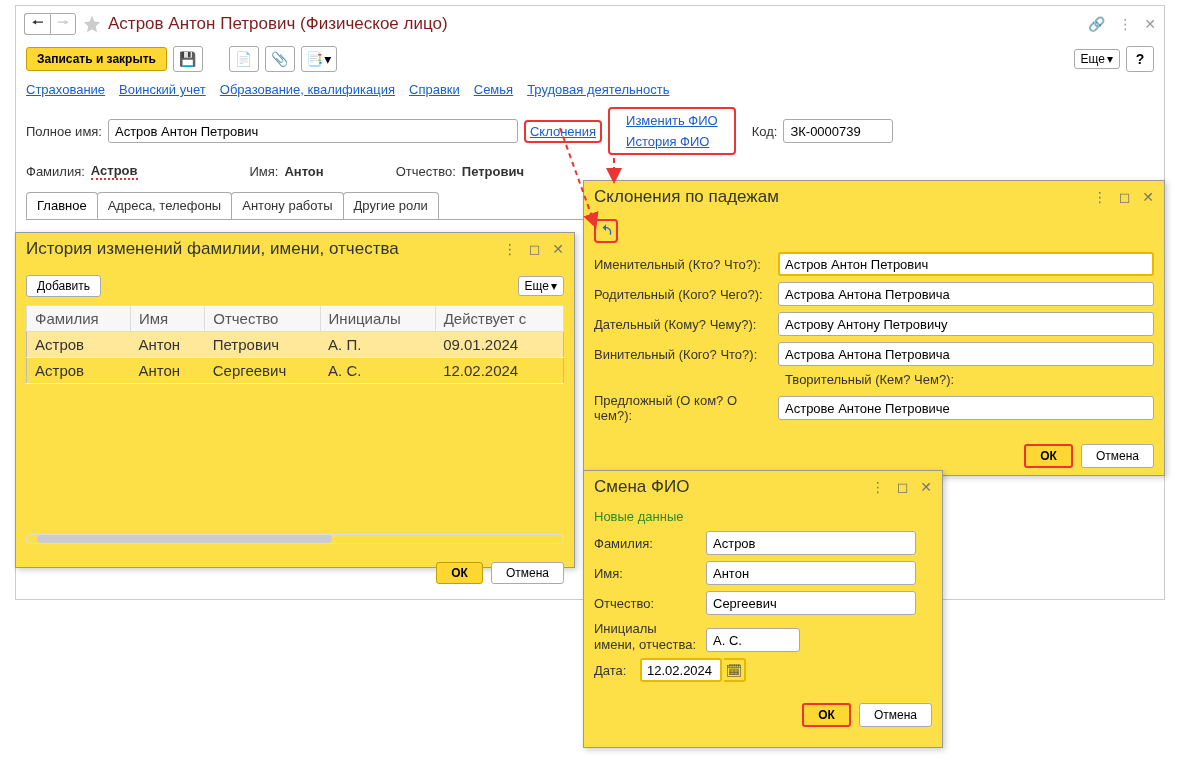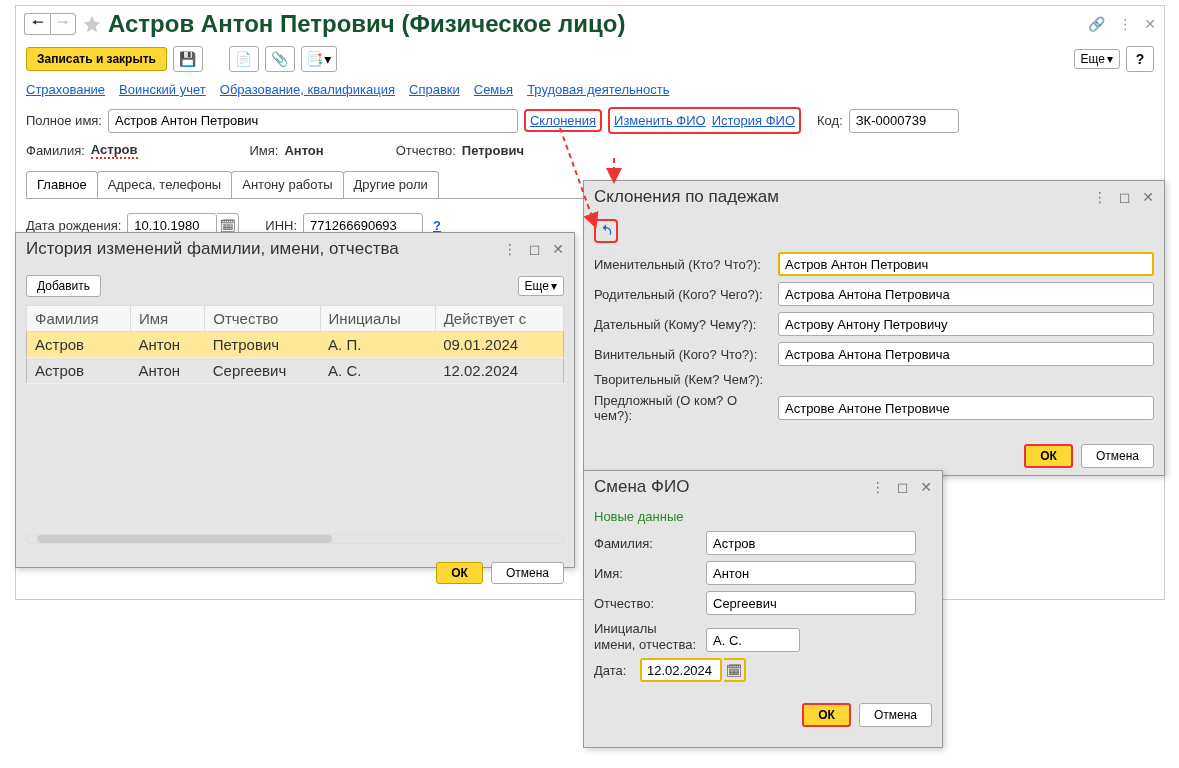--- a/index.html
+++ b/index.html
@@ -3,21 +3,21 @@
 <meta charset="utf-8">
 <style>
 * { box-sizing: border-box; margin: 0; padding: 0; }
 body { font-family: Arial, sans-serif; font-size: 13px; color: #333; background: #fff; width: 1179px; height: 768px; position: relative; user-select: none; }
 .main-window { border: 1px solid #ccc; position: absolute; left: 15px; top: 5px; width: 1150px; height: 595px; background: #fff; }
 .titlebar { display: flex; align-items: center; padding: 4px 8px; height: 36px; border-bottom: 0; }
 .nav-btn { width: 26px; height: 22px; border: 1px solid #aaa; background: #fff; display: inline-flex; align-items: center; justify-content: center; cursor: pointer; font-size: 14px; }
 .nav-btn:first-child { border-radius: 3px 0 0 3px; border-right: 0; }
 .nav-btn.right { border-radius: 0 3px 3px 0; color: #ccc; }
 .star-icon { width: 20px; height: 20px; fill: #ccc; margin: 0 6px; }
-.window-title { font-size: 24px; font-weight: bold; color: #14532d; flex: 1; }
+.window-title { font-size: 17px; font-weight: normal; color: #7f1d1d; flex: 1; }
 .win-controls { display: flex; gap: 12px; color: #999; font-size: 14px; }
 .win-controls span { cursor: pointer; }
 .toolbar { display: flex; align-items: center; padding: 4px 10px; gap: 6px; }
 .btn-yellow { background: #ffd732; border: 1px solid #c59f00; border-radius: 3px; padding: 4px 10px; font-weight: bold; font-size: 12px; cursor: pointer; }
 .btn-plain { border: 1px solid #aaa; border-radius: 3px; background: #fff; width: 30px; height: 26px; display: inline-flex; align-items: center; justify-content: center; cursor: pointer; font-size: 14px; }
 .btn-more { border: 1px solid #aaa; border-radius: 3px; background: #fff; padding: 2px 6px; font-size: 12px; cursor: pointer; display: inline-flex; align-items: center; gap: 2px; }
 .spacer { flex: 1; }
 .links-row { padding: 6px 10px; display: flex; gap: 14px; font-size: 13px; }
 .link { color: #1b5ecc; text-decoration: underline; cursor: pointer; }
 .form-row { display: flex; align-items: center; padding: 4px 10px; gap: 6px; font-size: 13px; }
@@ -25,21 +25,21 @@
 .inp { border: 1px solid #aaa; border-radius: 3px; padding: 3px 6px; font-size: 13px; height: 24px; background: #fff; }
 .inp-active { border: 2px solid #e6b800; padding: 2px 5px; }
 .field-value { font-weight: bold; }
 .red-dash { border-bottom: 2px dotted #d33; }
 .red-box { border: 2px solid #e33; border-radius: 4px; padding: 2px 4px; }
 .tabs { display: flex; margin: 8px 10px 0 10px; }
 .tab { border: 1px solid #aaa; border-bottom: 0; padding: 5px 10px; font-size: 13px; cursor: pointer; background: #fff; border-radius: 4px 4px 0 0; margin-right: -1px; }
 .tab.active { border-bottom: 1px solid #fff; position: relative; z-index: 2; font-weight: normal; color: #000; }
 .tab-content { border-top: 1px solid #aaa; margin: 0 10px; padding: 10px 0 0 0; }
 
-.dialog { position: absolute; background: #e5e5e5; border: 1px solid #999; box-shadow: 2px 2px 6px rgba(0,0,0,0.2); }
+.dialog { position: absolute; background: #fde047; border: 1px solid #999; box-shadow: 2px 2px 6px rgba(0,0,0,0.2); }
 .dlg-title { font-size: 17px; padding: 6px 10px; display: flex; align-items: center; }
 .dlg-controls { display: flex; gap: 12px; color: #777; font-size: 14px; margin-left: auto; }
 .dlg-controls span { cursor: pointer; }
 .dlg-body { padding: 6px 10px 10px 10px; }
 .dlg-toolbar { display: flex; align-items: center; gap: 6px; padding: 4px 0 8px 0; }
 .tbl { width: 100%; border: 1px solid #bbb; border-collapse: collapse; font-size: 15px; }
 .tbl th { background: #f7f7f7; text-align: left; padding: 4px 8px; border: 1px solid #ddd; font-weight: normal; color: #555; }
 .tbl td { padding: 4px 8px; border-bottom: 1px solid #f0f0f0; }
 .tbl tr.sel td { background: #ffe899; }
 .scroll-track { border: 1px solid #ddd; height: 10px; border-radius: 4px; margin-top: 150px; position: relative; }
@@ -89,21 +89,21 @@
     <span class="link">Образование, квалификация</span>
     <span class="link">Справки</span>
     <span class="link">Семья</span>
     <span class="link">Трудовая деятельность</span>
   </div>
 
   <div class="form-row">
     <span class="label">Полное имя:</span>
     <input class="inp" style="width: 410px;" value="Астров Антон Петрович">
     <span class="link red-box">Склонения</span>
-    <span class="red-box" style="display:inline-flex; flex-direction:row; gap:6px; padding:4px 4px;">
+    <span class="red-box" style="display:inline-flex; flex-direction:column; gap:6px; padding:4px 16px;">
       <span class="link">Изменить ФИО</span>
       <span class="link">История ФИО</span>
     </span>
     <span class="label" style="margin-left:10px;">Код:</span>
     <input class="inp" style="width: 110px;" value="ЗК-0000739">
   </div>
 
   <div class="form-row">
     <span class="label">Фамилия:</span>
     <span class="field-value red-dash">Астров</span>
@@ -211,21 +211,21 @@
         <input class="inp" style="flex: 1 1 0%;" value="Астрова Антона Петровича">
       </div>
     <div class="form-row" style="padding:3px 0;">
         <span style="width:178px;" class="label">Дательный (Кому? Чему?):</span>
         <input class="inp" style="flex: 1 1 0%;" value="Астрову Антону Петровичу">
       </div>
     <div class="form-row" style="padding:3px 0;">
         <span style="width:178px;" class="label">Винительный (Кого? Что?):</span>
         <input class="inp" style="flex: 1 1 0%;" value="Астрова Антона Петровича">
       </div>
-    <div class="form-row" style="padding:3px 0;">
+    <div class="form-row" style="padding:3px 0;flex-direction:column;">
         <span style="width:178px;" class="label">Творительный (Кем? Чем?):</span>
       </div>
     <div class="form-row" style="padding:3px 0;">
         <span style="width:178px;" class="label">Предложный (О ком? О чем?):</span>
         <input class="inp" style="flex: 1 1 0%;" value="Астрове Антоне Петровиче">
       </div>
   </div>
   <div class="dlg-footer">
     <button class="btn-ok">ОК</button>
     <button class="btn-cancel">Отмена</button>

